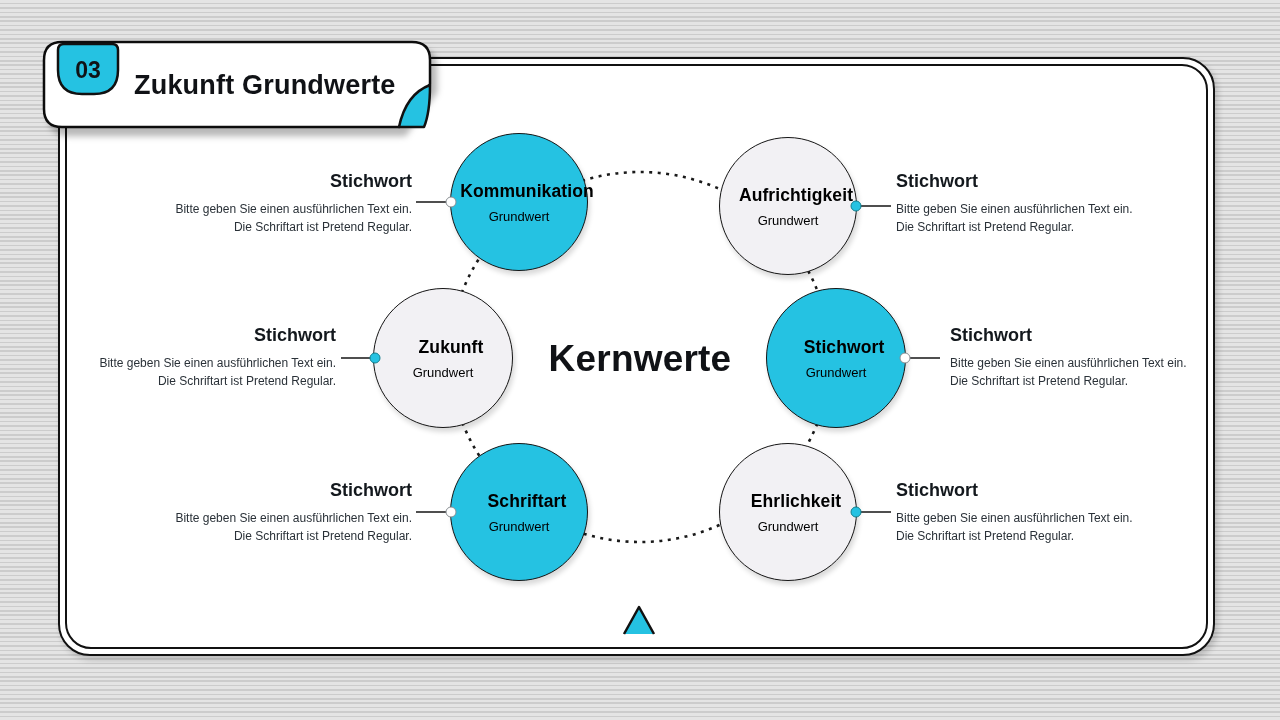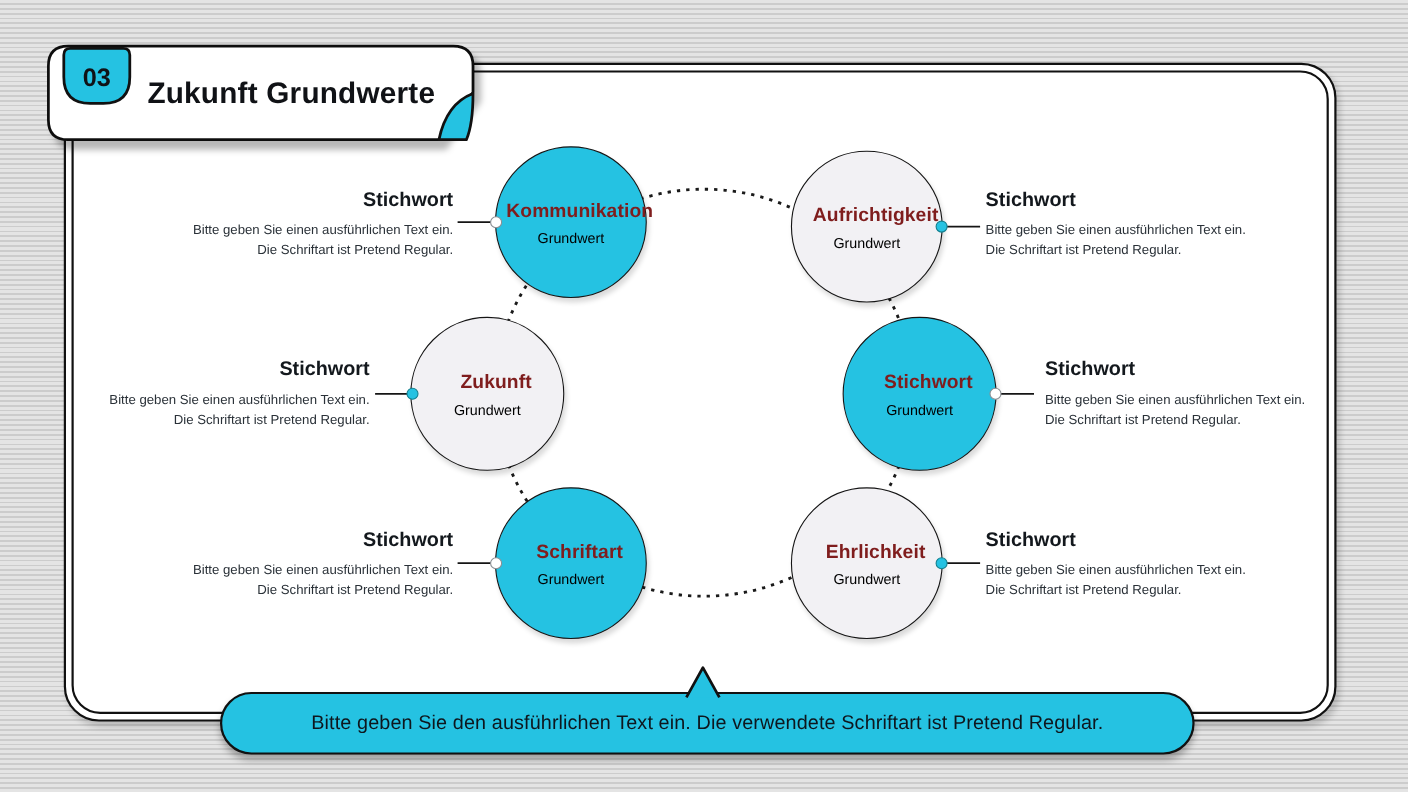--- a/index.html
+++ b/index.html
@@ -30,21 +30,21 @@
 
   
   .value-circle {
     position:absolute; z-index:2; border-radius:50%;
     display:flex; flex-direction:column; align-items:center; justify-content:center;
     text-align:center; border:1.6px solid #151515;
     box-shadow:2px 4px 5px rgba(0,0,0,.15);
   }
   .value-circle.accent { background:#25c2e2; }
   .value-circle.gray   { background:#f2f1f4; }
-  .value-name { font-size:17.5px; font-weight:700; color:#7f1d1d; letter-spacing:.1px;padding-left:16px; }
+  .value-name { font-size:17.5px; font-weight:700; color:#000000; letter-spacing:.1px;padding-left:16px; }
   .value-sub  { font-size:13px; color:#000000; margin-top:7px; }
 
   .pos-kommunikation { left:450px; top:133px; width:138px; height:138px; }
   .pos-aufrichtigkeit{ left:719px; top:137px; width:138px; height:138px; }
   .pos-zukunft       { left:373px; top:288px; width:140px; height:140px; }
   .pos-wachstum      { left:766px; top:288px; width:140px; height:140px; }
   .pos-innovation    { left:450px; top:443px; width:138px; height:138px; }
   .pos-ehrlichkeit   { left:719px; top:443px; width:138px; height:138px; }
 
   
@@ -118,20 +118,21 @@
   </div>
   <div class="value-circle accent pos-innovation">
     <div class="value-name">Schriftart</div>
     <div class="value-sub">Grundwert</div>
   </div>
   <div class="value-circle gray pos-ehrlichkeit">
     <div class="value-name">Ehrlichkeit</div>
     <div class="value-sub">Grundwert</div>
   </div>
 
+  <div class="center-label">Kernwerte</div>
 
   <svg class="layer layer-connect" viewBox="0 0 1280 720">
     <g stroke="#151515" stroke-width="1.6">
       <line x1="416" y1="202" x2="451" y2="202"></line>
       <line x1="856" y1="206" x2="891" y2="206"></line>
       <line x1="341" y1="358" x2="375" y2="358"></line>
       <line x1="905" y1="358" x2="940" y2="358"></line>
       <line x1="416" y1="512" x2="451" y2="512"></line>
       <line x1="856" y1="512" x2="891" y2="512"></line>
     </g>
@@ -188,20 +189,17 @@
       <path d="M 62,42 H 412 Q 430,42 430,60 V 84 L 399,127 H 62 Q 44,127 44,109 V 60 Q 44,42 62,42 Z" fill="#ffffff" stroke="#111" stroke-width="2.5" stroke-linejoin="round" filter="url(#hdrShadow)"></path>
 
       <path d="M 430,85 Q 406,94 399,127 L 424,127 Q 430,113 430,85 Z" fill="#25c2e2" stroke="#111" stroke-width="2.5" stroke-linejoin="round"></path>
 
       <path d="M 64,44 H 112 Q 118,44 118,50 V 70 Q 118,94 94,94 H 82 Q 58,94 58,70 V 50 Q 58,44 64,44 Z" fill="#25c2e2" stroke="#111" stroke-width="2.5"></path>
       <text class="badge-text" x="88" y="78" text-anchor="middle">03</text>
     </svg>
     <div class="header-title">Zukunft Grundwerte</div>
   </div>
 
-  <div class="footer-bubble">
-    <span class="footer-text">Bitte geben Sie den ausführlichen Text ein. Die verwendete Schriftart ist Pretend Regular.</span>
-  </div>
   <svg class="bubble-tail" viewBox="615 600 50 36">
     <path d="M 624,634 L 639,607 L 654,634" fill="#25c2e2" stroke="#111" stroke-width="2.5" stroke-linejoin="round"></path>
   </svg>
 
 </div>
 
 </body></html>

